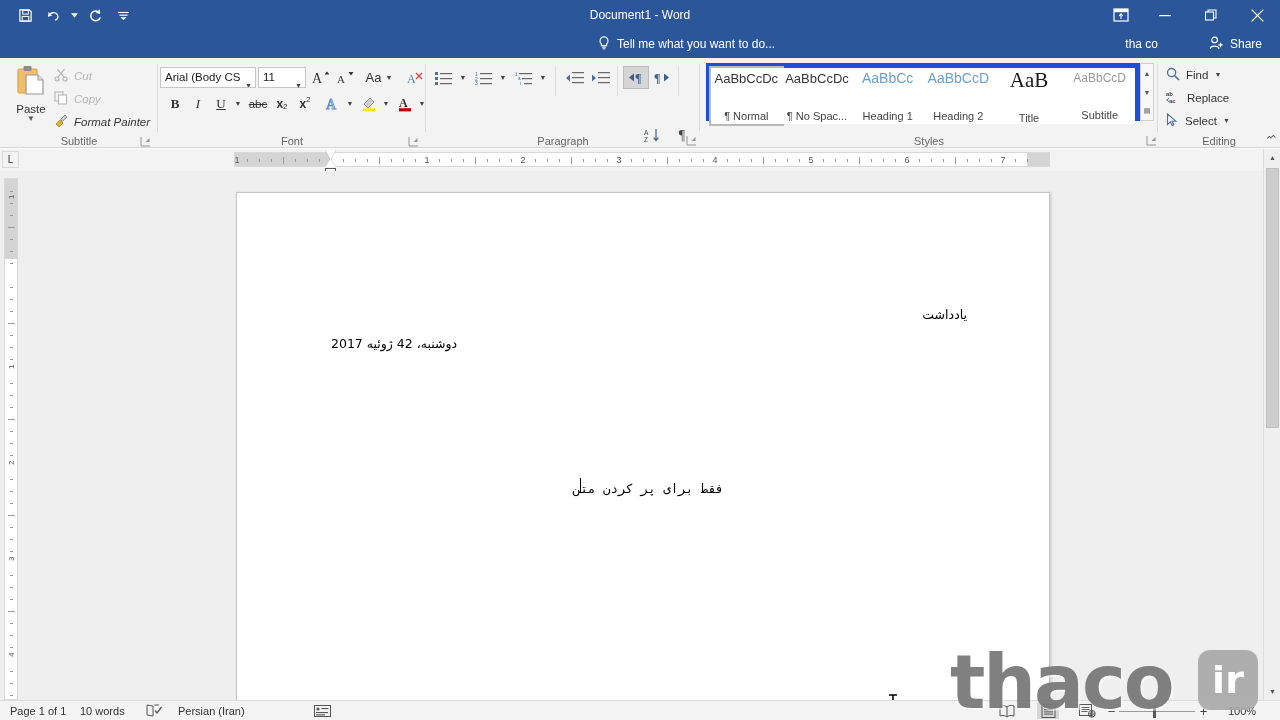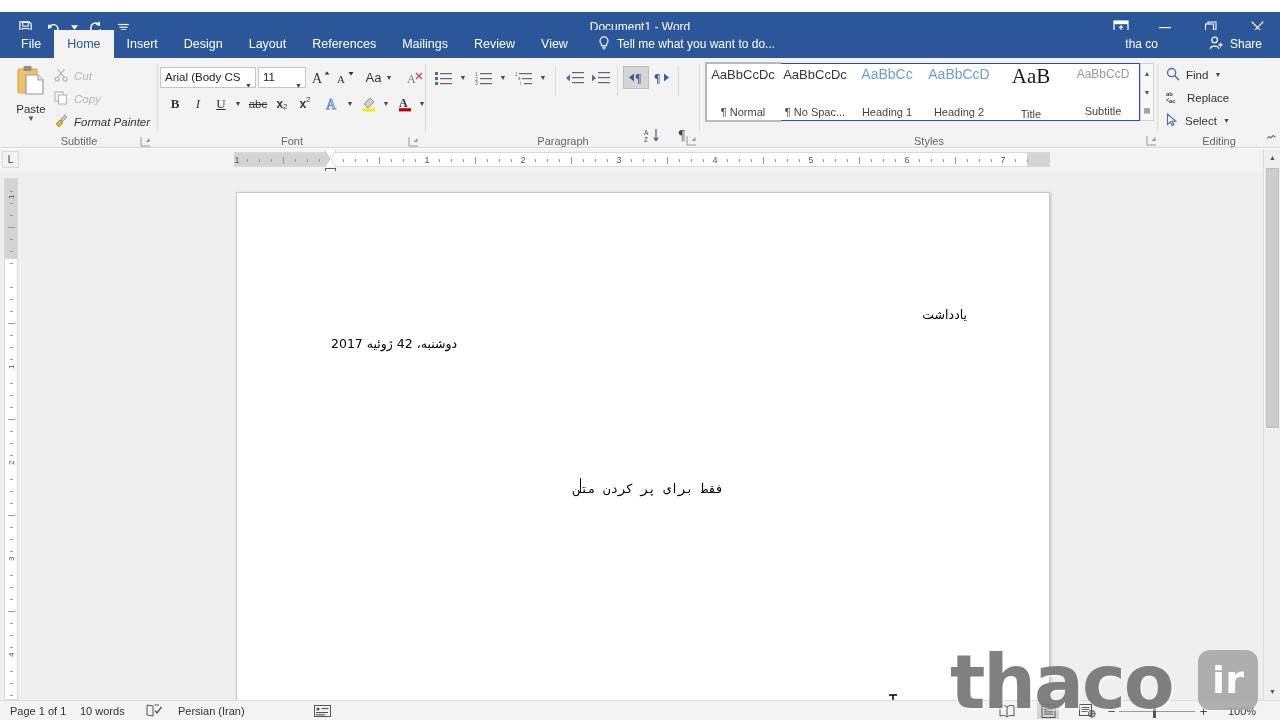--- a/index.html
+++ b/index.html
@@ -6,21 +6,21 @@
   html, body {
     width: 1280px; height: 720px;
     font-family: "Liberation Sans", sans-serif;
     overflow: hidden;
     background: #ffffff;
   }
   #app { position: relative; width: 1280px; height: 720px; }
 
   
   .titlebar {
-    position: absolute; top: 12px; left: 0; width: 1280px; height: 30px;
+    position: absolute; top: 0; left: 0; width: 1280px; height: 30px;
     background: #2b579a; color: #ffffff;
   }
   .qat { position: absolute; left: 12px; top: 0; height: 30px; display: flex; align-items: center; gap: 2px; }
   .qat-btn {
     width: 26px; height: 24px; display: flex; align-items: center; justify-content: center;
     color: #fff; cursor: default;
   }
   .qat-btn svg { display: block; }
   .qat-caret { width: 12px; height: 24px; display: flex; align-items: center; justify-content: center; }
   .doc-title {
@@ -104,21 +104,21 @@
   .rb.sel { background: #d6d6d6; outline: 1px solid #bdbdbd; }
   .mini-caret { font-size: 7px; color: #444; }
 
   
   .g-para { left: 426px; width: 274px; }
 
   
   .g-styles { left: 700px; width: 458px; }
   .stylebox {
     position: absolute; left: 6px; top: 5px; width: 434px; height: 58px;
-    border: 1px solid #1d4ed8; background: #fff; display: flex;
+    border: 5px solid #1d4ed8; background: #fff; display: flex;
   }
   .style {
     width: 72px; height: 56px; display: flex; flex-direction: column;
     align-items: center; justify-content: center; gap: 1px; background: #fff;
   }
   .style.sel { outline: 2px solid #b9b9b9; }
   .style .prev { font-size: 13px; color: #373737; white-space: nowrap; overflow: hidden; width: 70px; text-align: center; }
   .style .nm { font-size: 11px; color: #444; white-space: nowrap; margin-top: 23px; }
   .style.h1 .prev, .style.h2 .prev { color: #6a9fd4; font-size: 14px; }
   .style.title .prev { font-size: 21px; color: #1a1a1a; font-family: "Liberation Serif", serif; }
@@ -326,31 +326,20 @@
       </div>
       <div class="wcbtn close">
         <svg width="13" height="13" viewBox="0 0 12 12">
             <path d="M0.6 0.6 L11.4 11.4 M11.4 0.6 L0.6 11.4" stroke="#fff" stroke-width="1.2"></path>
           </svg>
       </div>
     </div>
   </div>
 
   <div class="tabstrip">
-    <div class="tabs">
-      <div class="tab">File</div>
-      <div class="tab active">Home</div>
-      <div class="tab">Insert</div>
-      <div class="tab">Design</div>
-      <div class="tab">Layout</div>
-      <div class="tab">References</div>
-      <div class="tab">Mailings</div>
-      <div class="tab">Review</div>
-      <div class="tab">View</div>
-    </div>
 
     <div class="tellme">
       <span class="bulb">
         <svg width="12" height="14" viewBox="0 0 12 14">
             <path d="M6 0.8 A4 4 0 0 0 3.4 7.8 L3.4 9.6 L8.6 9.6 L8.6 7.8 A4 4 0 0 0 6 0.8 Z" fill="none" stroke="#fff" stroke-width="1.05"></path>
             <rect x="4.1" y="10.7" width="3.8" height="1" fill="#fff"></rect>
             <rect x="4.6" y="12.3" width="2.8" height="1" fill="#fff"></rect>
           </svg>
       </span>
       <span>Tell me what you want to do...</span>

